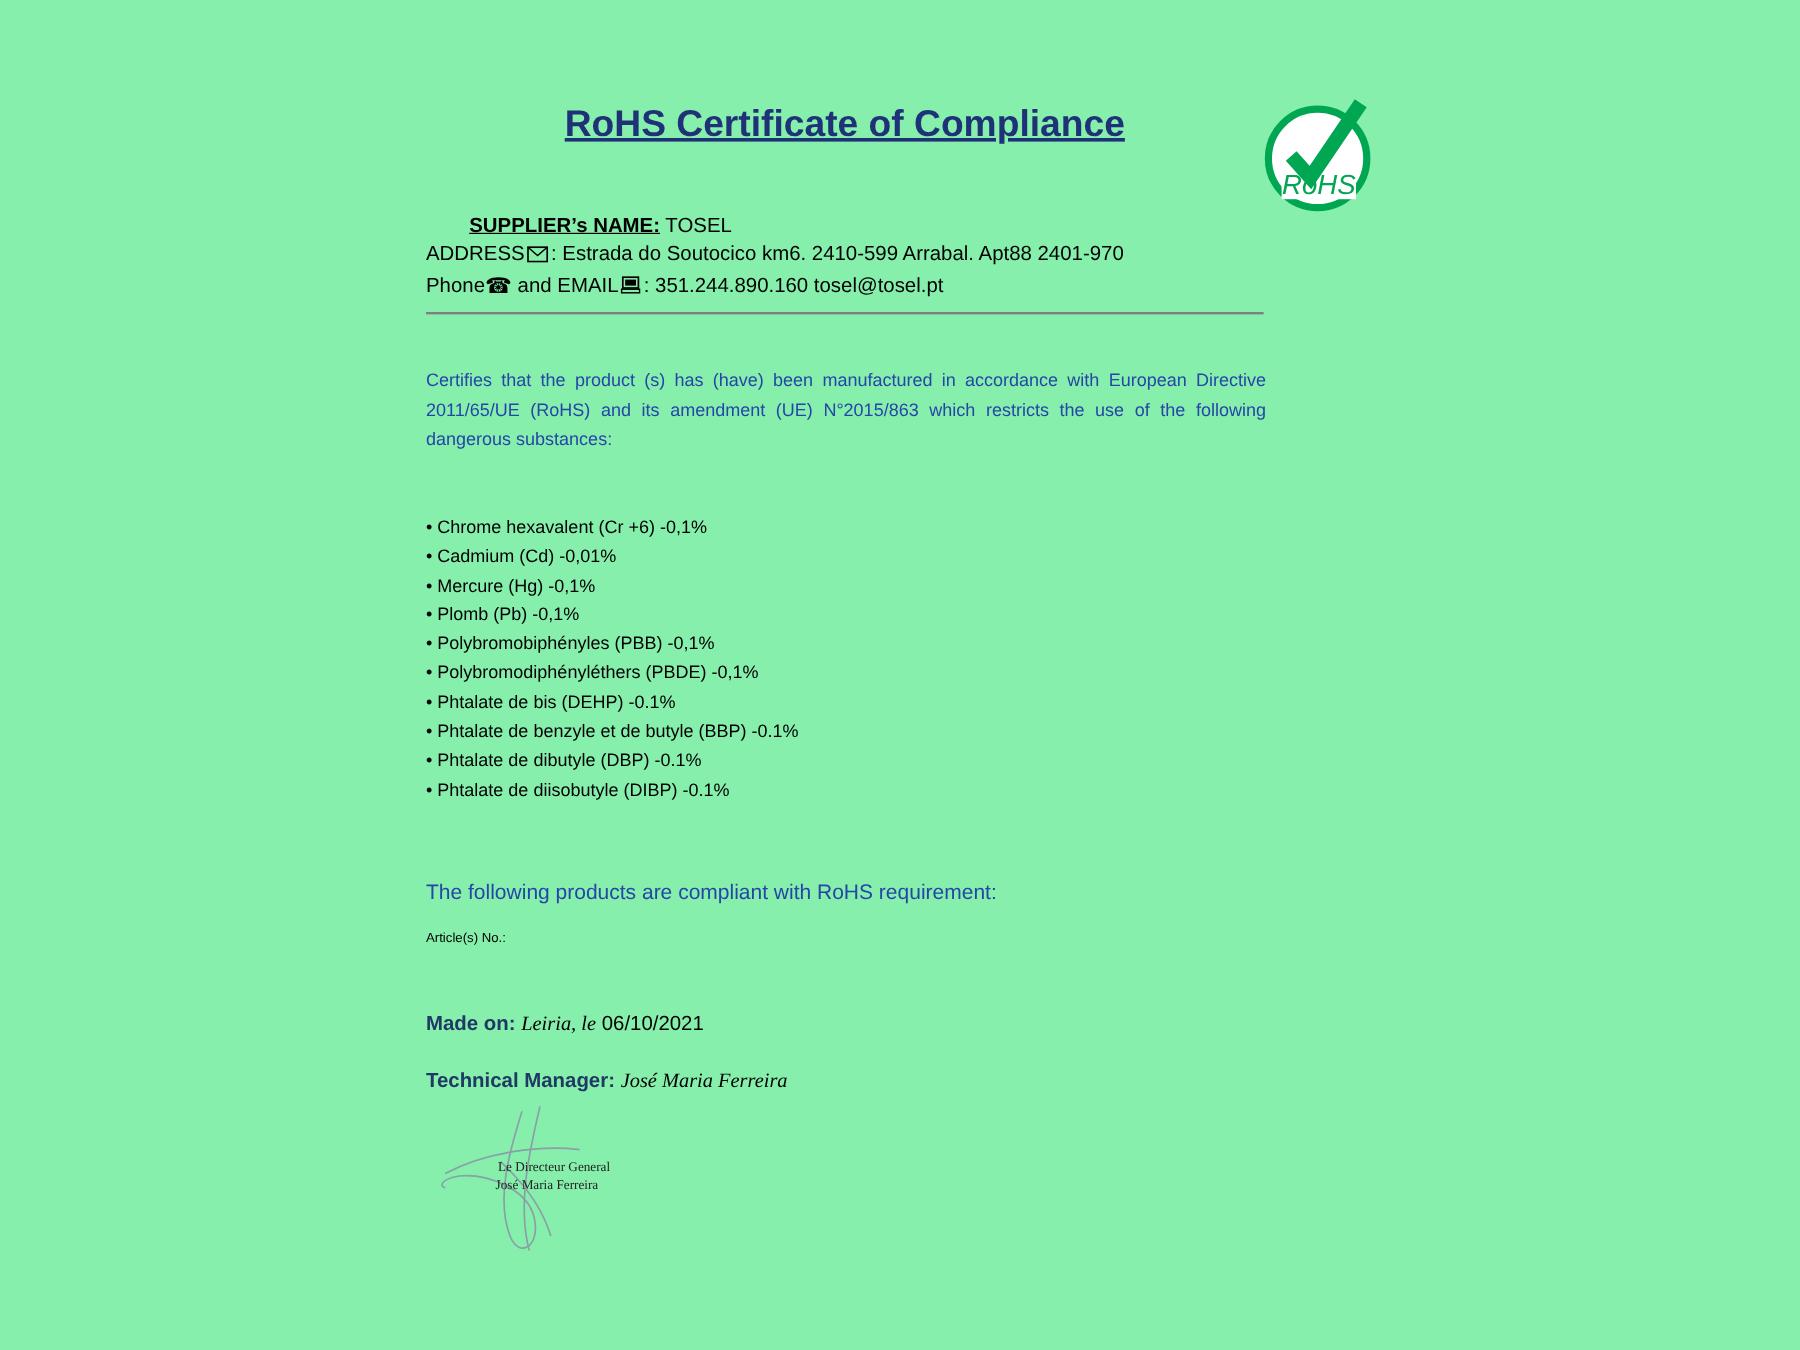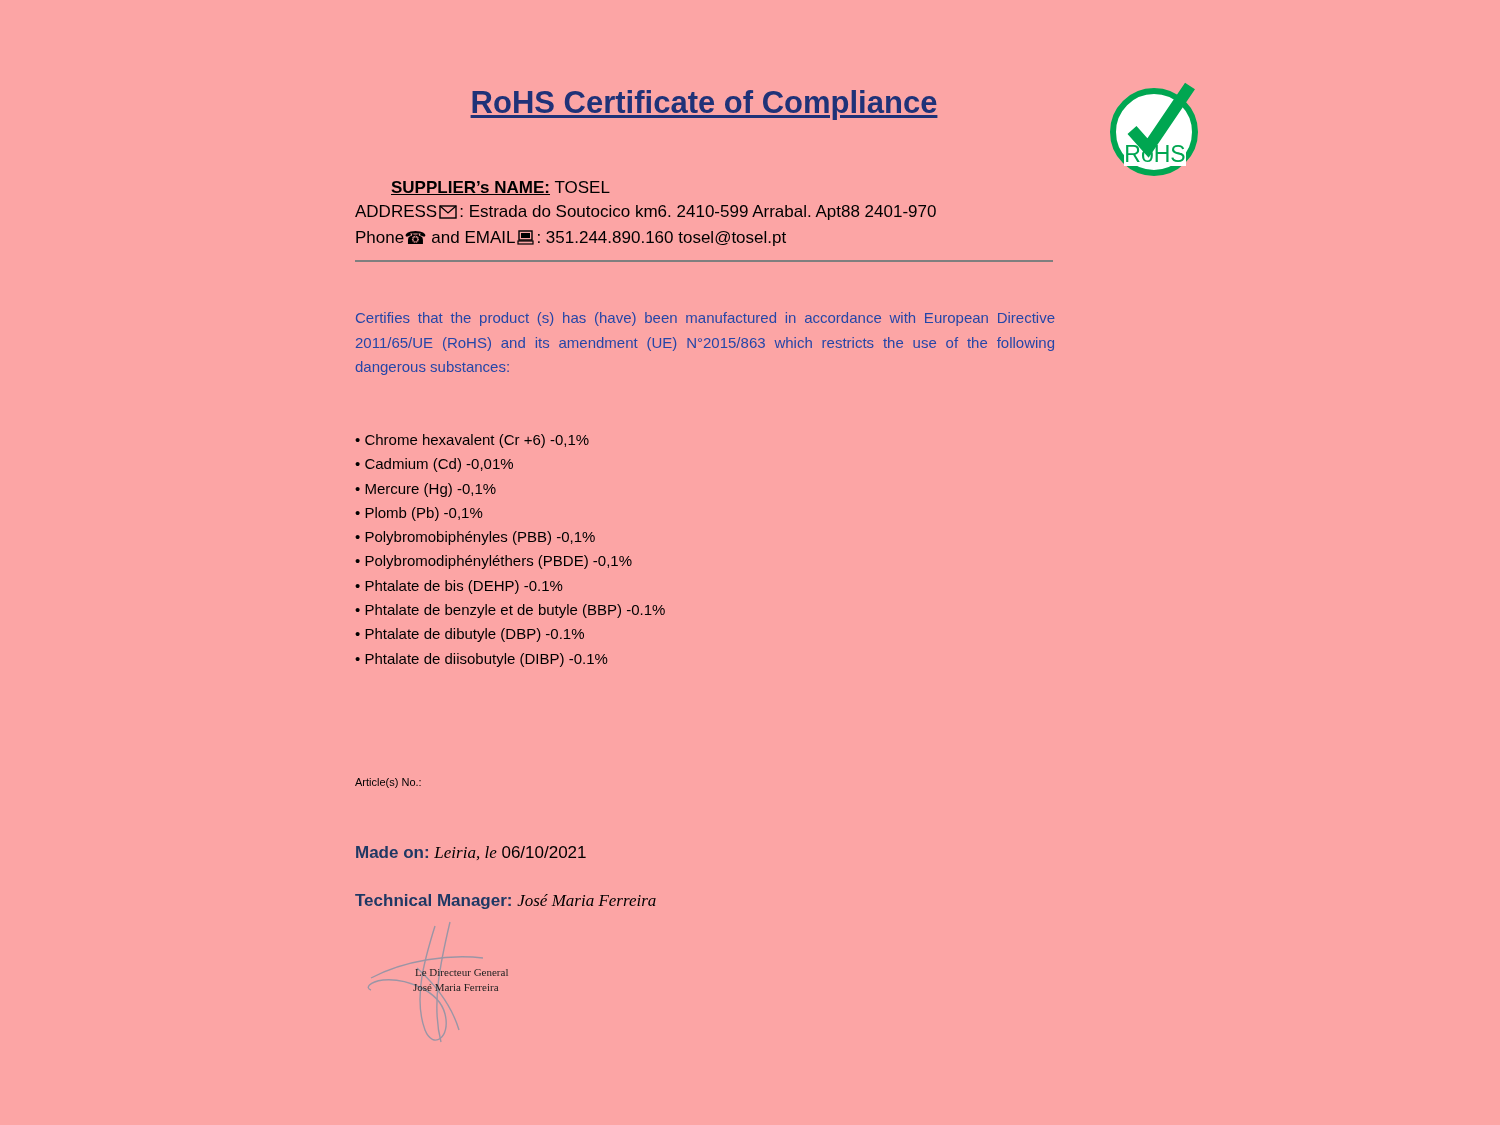--- a/index.html
+++ b/index.html
@@ -1,32 +1,32 @@
 <!DOCTYPE html>
 <html><head>
 <meta charset="utf-8">
 <style>
   * { margin:0; padding:0; box-sizing:border-box; }
   html,body { background:#ffffff; }
   body { font-family:"Liberation Sans", sans-serif; color:#000; }
   .page {
     position:relative;
     width:1500px; height:1125px;
-    background:#fca5a5;
+    background:#86efac;
     overflow:hidden;
   }
   .doc-title {
     position:absolute; left:355px; top:85px; width:698px;
     text-align:center;
     font-size:31px; font-weight:bold;
     color:#1f3278;
     text-decoration:underline;
   }
   
-  .rohs-logo { position:absolute; left:1106px; top:80px; width:100px; height:108px; }
+  .rohs-logo { position:absolute; left:1050px; top:80px; width:100px; height:108px;font-style:italic; }
   .rohs-logo svg { overflow:visible; }
 
   
   .supplier { position:absolute; left:355px; top:176px; width:700px; font-size:17px; line-height:24px; }
   .supplier .row { white-space:nowrap; }
   .lbl-underline { font-weight:bold; text-decoration:underline;margin-left:36px; }
   .inline-icon { display:inline-block; vertical-align:-2px; margin:0 2px; }
   .phone-glyph { font-size:18px; vertical-align:-1px; }
 
   .rule {
@@ -127,20 +127,21 @@
 
       <li>Phtalate de bis (DEHP) -0.1%</li>
 
       <li>Phtalate de benzyle et de butyle (BBP) -0.1%</li>
 
       <li>Phtalate de dibutyle (DBP) -0.1%</li>
 
       <li>Phtalate de diisobutyle (DIBP) -0.1%</li>
     </ul>
 
+  <div class="compliance">The following products are compliant with RoHS requirement:</div>
 
   <div class="article">Article(s) No.:</div>
 
   <div class="made-on">
     <span class="navy-label">Made on:</span>
     <span class="italic-val">Leiria, le</span>
     <span>06/10/2021</span>
   </div>
 
   <div class="manager">

